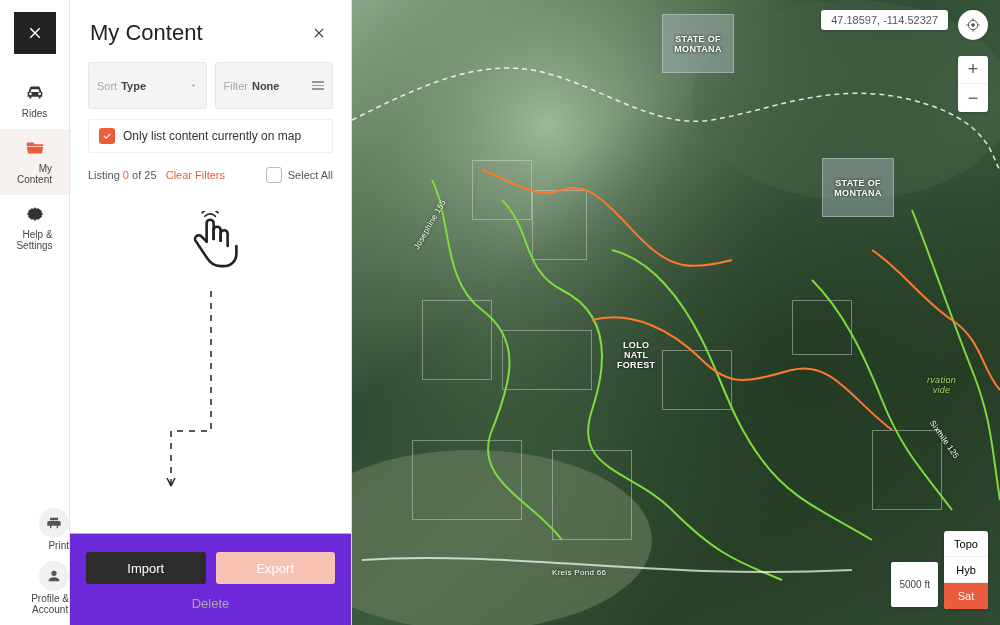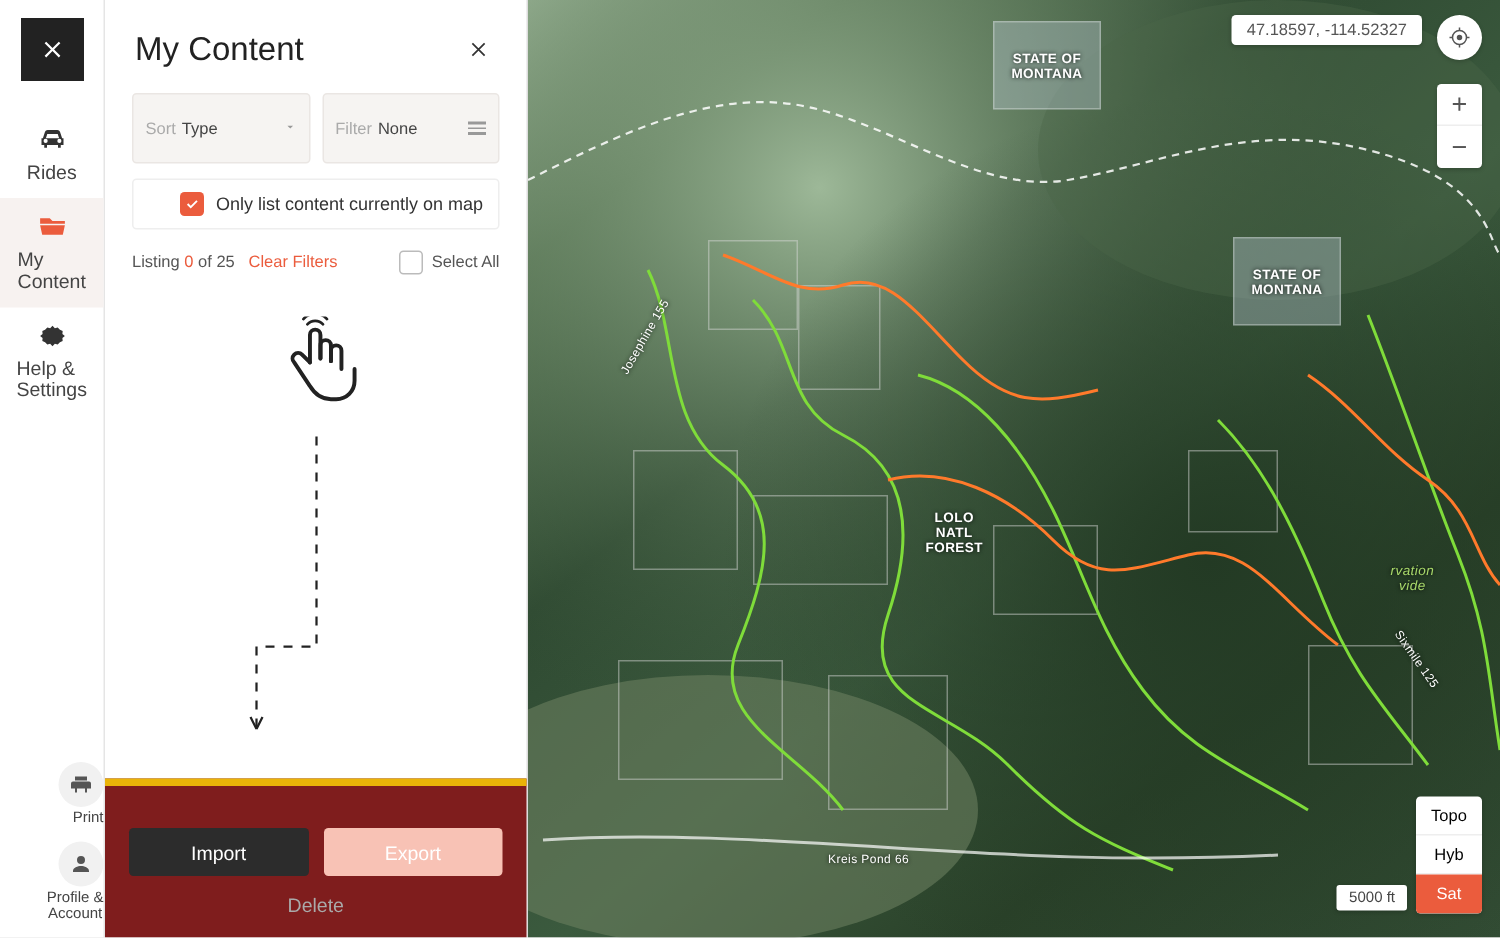--- a/index.html
+++ b/index.html
@@ -5,62 +5,62 @@
 * { margin: 0; padding: 0; box-sizing: border-box; font-family: -apple-system, BlinkMacSystemFont, "Segoe UI", Arial, sans-serif; }
 html, body { width: 1000px; height: 625px; overflow: hidden; background: #eee; }
 .app { display: flex; width: 100%; height: 100%; }
 
 
 .rail { width: 70px; background: #fff; display: flex; flex-direction: column; align-items: center; border-right: 1px solid #e5e5e5; position: relative; z-index: 5;}
 .logo { width: 42px; height: 42px; background: #222; display: flex; align-items: center; justify-content: center; margin: 12px 0 20px; }
 .logo svg { width: 18px; height: 18px; fill: #fff; }
 .rail-item { width: 100%; padding: 8px 0 10px; display: flex; flex-direction: column; align-items: center; gap: 4px; cursor: pointer; }
 .rail-item .icon { width: 22px; height: 22px; display:flex; align-items:center; justify-content:center; }
-.rail-item .label { font-size: 13px; color: #444; text-align: left; line-height: 1.1; }
+.rail-item .label { font-size: 10px; color: #444; text-align: right; line-height: 1.1; }
 .rail-item.active { background: #f7f2f0; }
 .rail-item.active .icon svg { fill: #eb5c3d; }
 .rail-spacer { flex: 1; }
 .rail-bottom { width: 100%; display: flex; flex-direction: column; align-items: flex-end; padding-bottom: 0; }
 .circ { width: 30px; height: 30px; border-radius: 50%; background: #f1f1f1; display:flex; align-items:center; justify-content:center; margin-bottom: 2px;}
 .circ svg { width: 16px; height: 16px; fill: #555; }
 .rail-bottom .label { font-size: 10px; color: #444; margin-bottom: 10px; text-align:center; line-height:1.1;}
 
 
 .panel { width: 282px; background: #fff; display: flex; flex-direction: column; border-right: 1px solid #ddd; z-index:4;}
 .panel-header { display: flex; align-items: center; justify-content: space-between; padding: 20px 20px 16px; }
 .panel-title { font-size: 22px; color: #222; font-weight: 400; }
 .close-btn { width: 24px; height: 24px; display:flex; align-items:center; justify-content:center; cursor:pointer; }
 .close-btn svg { width: 14px; height: 14px; stroke: #333; stroke-width: 2; fill: none; }
 
 .filters-row { display: flex; gap: 8px; padding: 0 18px; }
 .filter-chip { flex: 1; height: 47px; background: #f6f4f2; border: 1px solid #eae6e3; border-radius: 3px; display: flex; align-items: center; padding: 0 8px; font-size: 11px; color: #666; cursor: pointer; }
 .filter-chip .mut { color: #aaa; margin-right: 4px; }
-.filter-chip .val { color: #444; }
+.filter-chip .val { color: #444; font-weight: bold; }
 .filter-chip .caret { margin-left: auto; }
 .filter-chip .caret svg { width: 9px; height: 9px; fill: #999; }
 .filter-chip .lines { margin-left: auto; display:flex; flex-direction:column; gap:2px;}
 .filter-chip .lines span { width: 12px; height: 1.5px; background:#999; }
 
-.onmap-row { margin: 10px 18px 0; border: 1px solid #eee; border-radius: 3px; padding: 8px 10px; display: flex; align-items: center; gap: 8px; justify-content: flex-end; }
+.onmap-row { margin: 10px 18px 0; border: 1px solid #eee; border-radius: 3px; padding: 8px 10px; display: flex; align-items: center; gap: 8px; }
 .checkbox { width: 16px; height: 16px; border-radius: 3px; display:flex; align-items:center; justify-content:center; }
 .checkbox.checked { background: #eb5c3d; }
 .checkbox.checked svg { width: 10px; height: 10px; stroke: #fff; stroke-width: 3; fill: none; }
 .checkbox.empty { border: 1.5px solid #bbb; background:#fff; }
 .onmap-label { font-size: 12px; color: #333; }
 
 .listing-row { display: flex; align-items: center; justify-content: space-between; padding: 14px 18px 8px; font-size: 11px; color: #555; }
 .listing-row .orange { color: #eb5c3d; }
 .selectall { display: flex; align-items: center; gap: 6px; cursor:pointer; }
 
 .empty-state { flex: 1; display: flex; flex-direction: column; align-items: center; padding-top: 20px; position: relative; }
 .hand-icon svg { width: 58px; height: 70px; }
 .dashed-path { position: absolute; top: 100px; left: 50%; transform: translateX(-50%); }
 .dashed-path svg { width: 120px; height: 220px; overflow:visible;}
 
-.panel-footer { padding: 28px 16px 10px; background: #7f1d1d; border-top: 5px solid #eab308; }
+.panel-footer { padding: 18px 16px 10px; background: #6d28d9; border-top: 1px solid #eab308; }
 .btn-row { display: flex; gap: 10px; }
 .btn { flex: 1; height: 32px; border-radius: 3px; display:flex; align-items:center; justify-content:center; font-size: 13px; cursor:pointer; }
 .btn-import { background: #2c2c2c; color: #fff; }
 .btn-export { background: #f8c2b5; color: #fff; }
 .btn-delete { text-align:center; font-size: 13px; color: #aaa; padding: 12px 0 4px; cursor:pointer; }
 
 
 .map-wrap { flex: 1; position: relative; overflow: hidden; }
 .map { position:absolute; inset:0; background: linear-gradient(140deg, #a9c3a5 0%, #5c7a58 15%, #2f4a32 35%, #3b5a3e 55%, #2a4129 75%, #324c34 100%); }
 .terrain { position:absolute; inset:0; }
@@ -75,21 +75,21 @@
 .locate-btn svg { width:16px; height:16px; stroke:#555; fill:none; stroke-width:1.5;}
 .zoom-ctrl { position:absolute; top:56px; right:12px; width:30px; background:#fff; border-radius:3px; box-shadow:0 1px 3px rgba(0,0,0,0.2); overflow:hidden;}
 .zoom-ctrl div { height:28px; display:flex; align-items:center; justify-content:center; font-size:18px; color:#555; cursor:pointer; }
 .zoom-ctrl div:first-child { border-bottom:1px solid #eee; }
 
 .layer-ctrl { position:absolute; bottom:16px; right:12px; width:44px; background:#fff; border-radius:3px; box-shadow:0 1px 3px rgba(0,0,0,0.2); overflow:hidden; font-size:11px;}
 .layer-ctrl div { height:26px; display:flex; align-items:center; justify-content:center; cursor:pointer; border-bottom:1px solid #eee;}
 .layer-ctrl div:last-child { border-bottom:none; }
 .layer-ctrl .active { background:#eb5c3d; color:#fff; }
 
-.scale-bar { position:absolute; bottom:18px; right:62px; background:#fff; padding:3px 8px; font-size:10px; color:#444; box-shadow:0 1px 3px rgba(0,0,0,0.2); border-radius:2px;}
+.scale-bar { position:absolute; bottom:18px; right:62px; background:#fff; padding:17px 8px; font-size:10px; color:#444; box-shadow:0 1px 3px rgba(0,0,0,0.2); border-radius:2px;}
 </style>
 </head>
 <body>
 
 <div class="app">
 
   <div class="rail">
     <div class="logo">
       <svg viewBox="0 0 24 24">
           <path d="M19 6.4L17.6 5 12 10.6 6.4 5 5 6.4 10.6 12 5 17.6 6.4 19 12 13.4 17.6 19 19 17.6 13.4 12z"></path>

